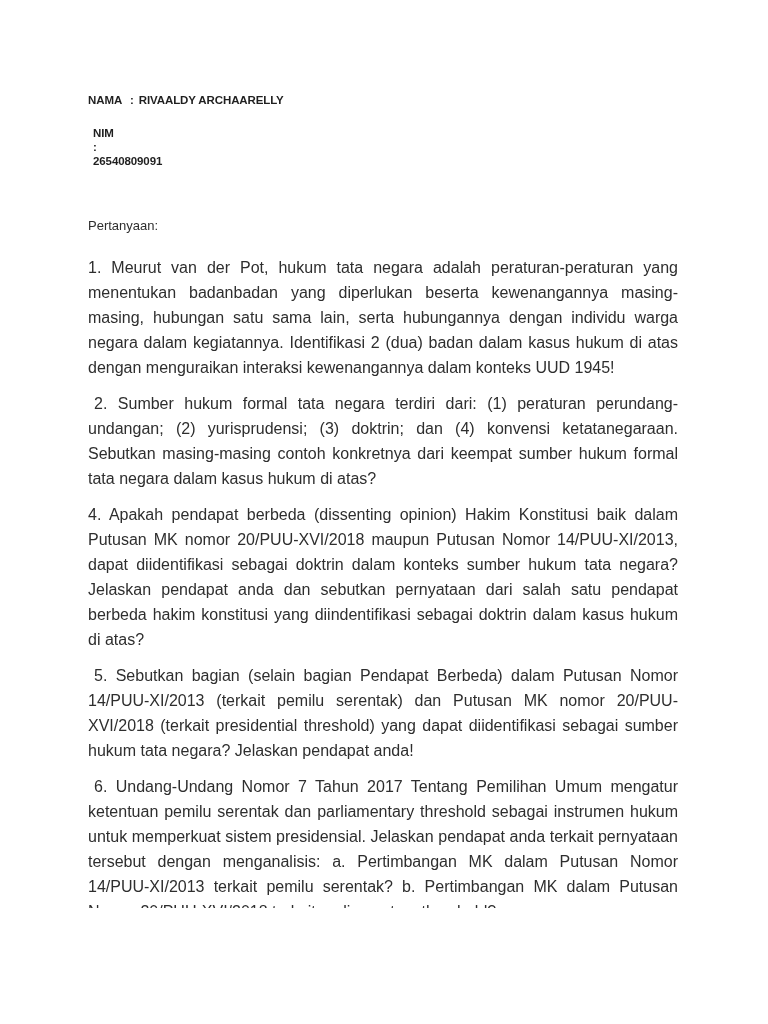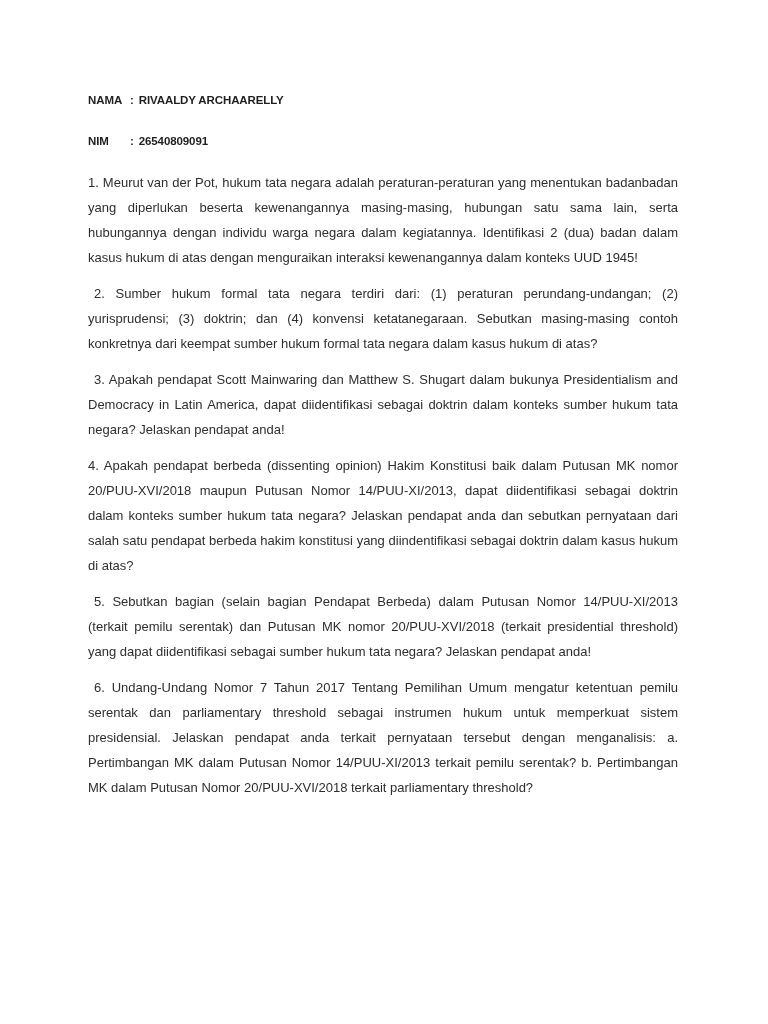--- a/index.html
+++ b/index.html
@@ -22,35 +22,35 @@
   }
   .meta-row {
     display: flex;
     align-items: baseline;
     font-weight: bold;
     font-size: 11.5px;
     line-height: 14px;
     color: #1f1f1f;
     letter-spacing: -0.1px;
   }
-  .meta-row.nim { margin-top: 27px; }
+  .meta-row.nim { margin-top: 19px; flex-direction: column; }
   .meta-label { display: inline-block; width: 42px; }
   .meta-sep { display: inline-block; }
   .meta-value { margin-left: 5px; text-align: center; }
   .section-heading {
     margin-top: 50px;
     font-size: 13px;
     line-height: 15px;
     font-weight: normal;
     color: #2e2e2e;
   }
   .paragraphs { margin-top: 22px; }
   .paragraphs p {
     margin: 0 0 11px 0;
-    font-size: 13px;
+    font-size: 16px;
     line-height: 25px;
     text-align: justify;
     text-justify: inter-word;
     color: #2e2e2e;
   }
   .paragraphs p.indented { text-indent: 6px; }
 </style>
 </head>
 <body>
 
@@ -62,24 +62,24 @@
       <span class="meta-sep">:</span>
       <span class="meta-value">RIVAALDY ARCHAARELLY</span>
     </div>
 
     <div class="meta-row nim">
       <span class="meta-label">NIM</span>
       <span class="meta-sep">:</span>
       <span class="meta-value">26540809091</span>
     </div>
 
+    <div class="section-heading">Pertanyaan:</div>
 
     <div class="paragraphs">
       <p>1. Meurut van der Pot, hukum tata negara adalah peraturan-peraturan yang menentukan badanbadan yang diperlukan beserta kewenangannya masing-masing, hubungan satu sama lain, serta hubungannya dengan individu warga negara dalam kegiatannya. Identifikasi 2 (dua) badan dalam kasus hukum di atas dengan menguraikan interaksi kewenangannya dalam konteks UUD 1945!</p>
       <p class="indented">2. Sumber hukum formal tata negara terdiri dari: (1) peraturan perundang-undangan; (2) yurisprudensi; (3) doktrin; dan (4) konvensi ketatanegaraan. Sebutkan masing-masing contoh konkretnya dari keempat sumber hukum formal tata negara dalam kasus hukum di atas?</p>
-      <p class="indented">3. Apakah pendapat Scott Mainwaring dan Matthew S. Shugart dalam bukunya Presidentialism and Democracy in Latin America, dapat diidentifikasi sebagai doktrin dalam konteks sumber hukum tata negara? Jelaskan pendapat anda!</p>
       <p>4. Apakah pendapat berbeda (dissenting opinion) Hakim Konstitusi baik dalam Putusan MK nomor 20/PUU-XVI/2018 maupun Putusan Nomor 14/PUU-XI/2013, dapat diidentifikasi sebagai doktrin dalam konteks sumber hukum tata negara? Jelaskan pendapat anda dan sebutkan pernyataan dari salah satu pendapat berbeda hakim konstitusi yang diindentifikasi sebagai doktrin dalam kasus hukum di atas?</p>
       <p class="indented">5. Sebutkan bagian (selain bagian Pendapat Berbeda) dalam Putusan Nomor 14/PUU-XI/2013 (terkait pemilu serentak) dan Putusan MK nomor 20/PUU-XVI/2018 (terkait presidential threshold) yang dapat diidentifikasi sebagai sumber hukum tata negara? Jelaskan pendapat anda!</p>
       <p class="indented">6. Undang-Undang Nomor 7 Tahun 2017 Tentang Pemilihan Umum mengatur ketentuan pemilu serentak dan parliamentary threshold sebagai instrumen hukum untuk memperkuat sistem presidensial. Jelaskan pendapat anda terkait pernyataan tersebut dengan menganalisis: a. Pertimbangan MK dalam Putusan Nomor 14/PUU-XI/2013 terkait pemilu serentak? b. Pertimbangan MK dalam Putusan Nomor 20/PUU-XVI/2018 terkait parliamentary threshold?</p>
     </div>
 
   </div>
 </div>
 
 </body></html>

